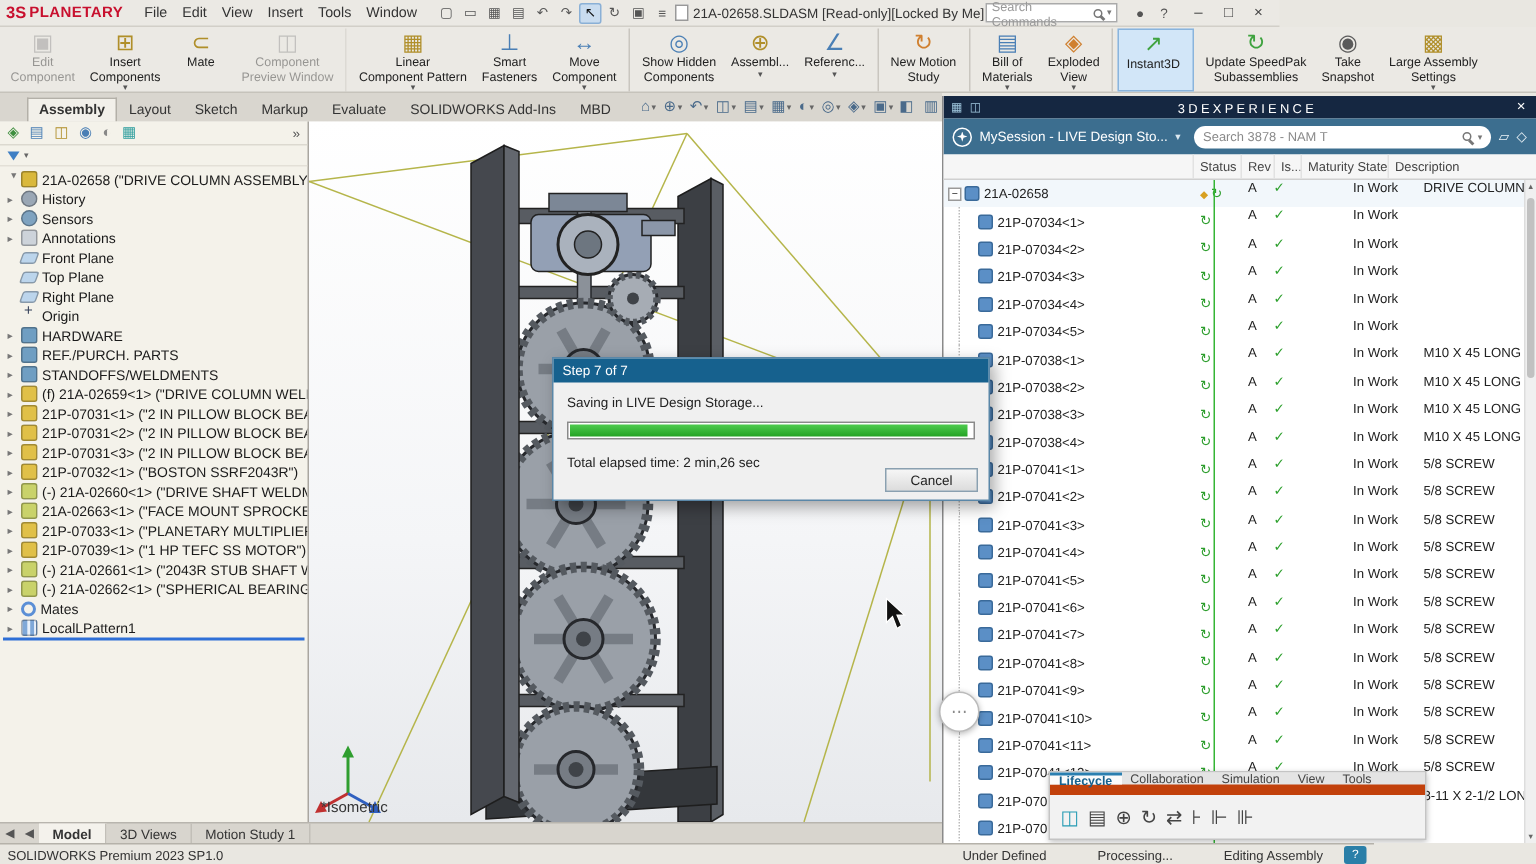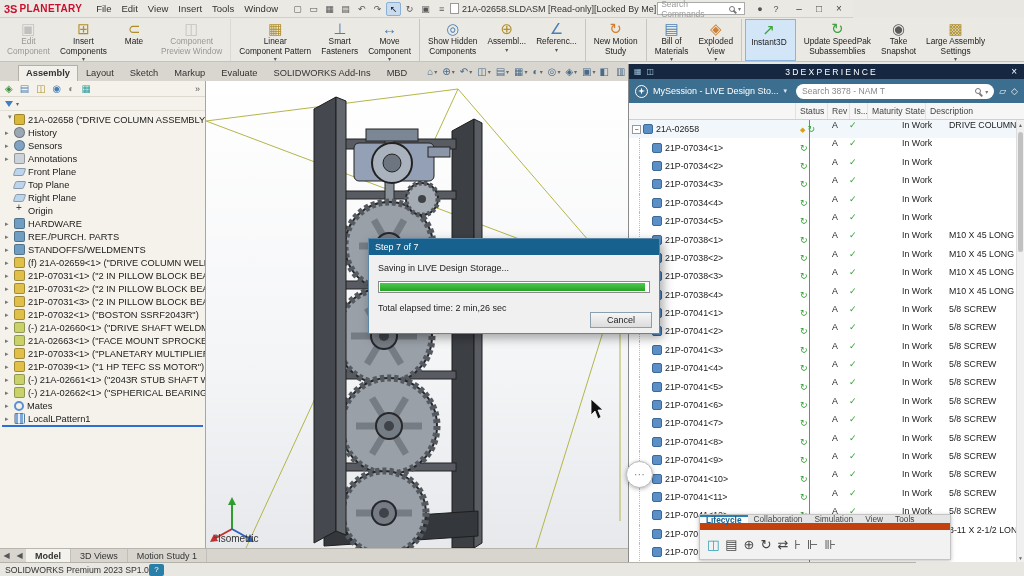--- a/index.html
+++ b/index.html
@@ -1171,14 +1171,22 @@
   <div class="dlg-msg">Saving in LIVE Design Storage...</div>
   <div class="dlg-bar">
     <div class="dlg-fill" style="width: 99%;"></div>
   </div>
   <div class="dlg-elapsed">Total elapsed time: 2 min,26 sec</div>
   <div class="dlg-cancel">Cancel</div>
 </div>
 
 <div class="statusbar">
   <span class="sb-left">SOLIDWORKS Premium 2023 SP1.0</span>
+  <span class="sb-items">
+
+      <span>Under Defined</span>
+
+      <span>Processing...</span>
+
+      <span>Editing Assembly</span>
+    </span>
   <span class="sb-help">?</span>
 </div>
 
 </body></html>

